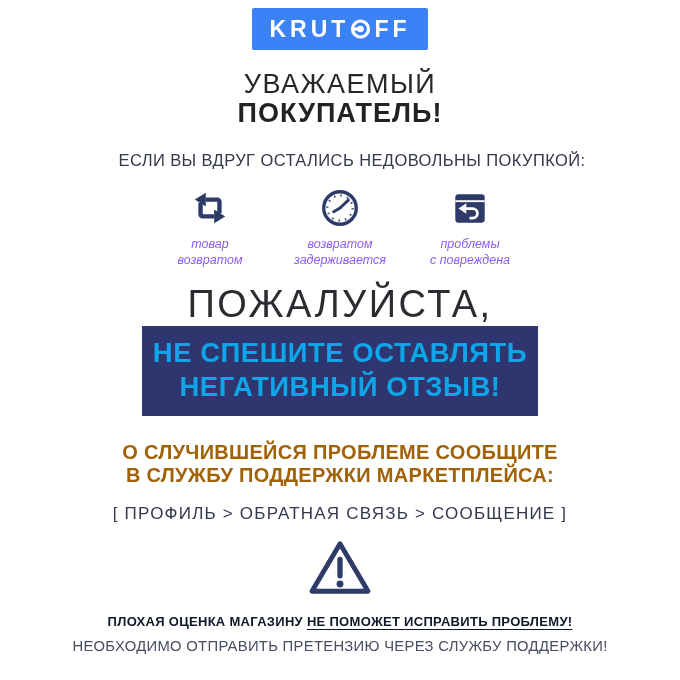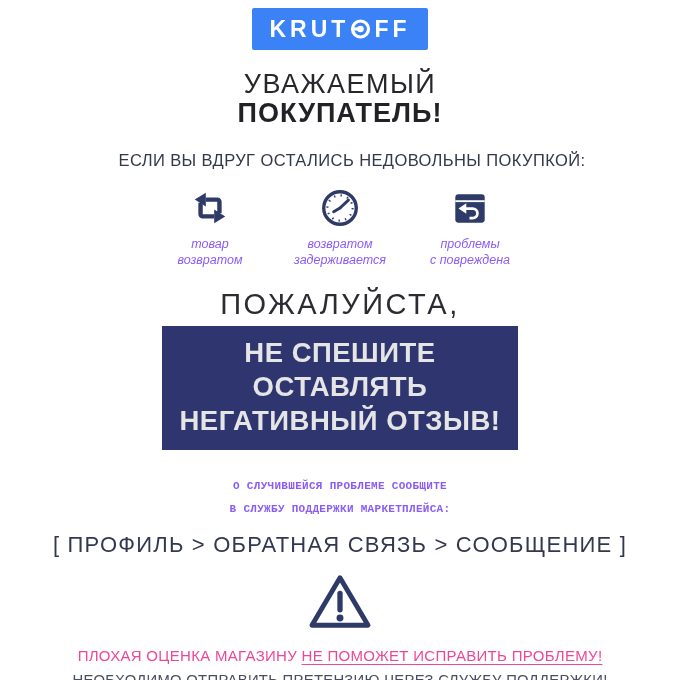--- a/index.html
+++ b/index.html
@@ -26,35 +26,35 @@
   
   .h-line1{margin-top:20px;font-size:27px;font-weight:400;color:#27272b;letter-spacing:1.5px;line-height:29px;}
   .h-line2{font-size:27px;font-weight:700;color:#222226;letter-spacing:1px;line-height:29px;}
   .intro{margin-top:23px;font-size:16.5px;color:#33384a;letter-spacing:0.4px;margin-left:24px;}
   
   .issues{display:flex;justify-content:center;align-items:flex-start;gap:30px;margin-top:17px;}
   .issue{width:100px;display:flex;flex-direction:column;align-items:center;gap:8px;}
   .issue-icon{height:42px;display:flex;align-items:center;justify-content:center;}
   .issue-label{font-size:12.5px;line-height:15.5px;color:#8b5cf6;font-style:italic;}
   
-  .plea{margin-top:21px;font-size:29px;font-weight:300;letter-spacing:2.5px;color:#2b2b31;line-height:31px;}
+  .plea{margin-top:21px;font-size:38px;font-weight:300;letter-spacing:2.5px;color:#2b2b31;line-height:31px;}
   .banner{
-    margin:6px auto 0;width:356px;box-sizing:border-box;
-    background:#2f366f;color:#e5e5e5;
+    margin:6px auto 0;width:396px;box-sizing:border-box;
+    background:#2f366f;color:#0ea5e9;
     font-weight:800;font-size:27.5px;line-height:34px;letter-spacing:0.5px;
     padding:10px 4px 12px;
   }
   
-  .support{margin-top:25px;color:#8b5cf6;font-weight:700;font-size:11px;line-height:23px;letter-spacing:0.3px;font-family:Liberation Mono, monospace;}
-  .path-line{margin-top:11px;font-size:22px;color:#333850;letter-spacing:1.2px;}
+  .support{margin-top:25px;color:#a16207;font-weight:700;font-size:20px;line-height:23px;letter-spacing:0.3px;}
+  .path-line{margin-top:17px;font-size:17px;color:#333850;letter-spacing:1.2px;}
   
   .warning-wrap{margin-top:14px;height:60px;display:flex;justify-content:center;}
   
   .footer{margin-top:12px;font-size:14.8px;line-height:24px;color:#484d62;letter-spacing:0.3px;}
-  .footer-strong{color:#ec4899;font-weight:400;font-size:15px;}
+  .footer-strong{color:#0f172a;font-weight:700;font-size:13px;}
   .underlined{text-decoration:underline;text-underline-offset:3px;text-decoration-thickness:1.2px;}
 </style>
 </head>
 <body>
 
 <div class="page">
 
   
   <div class="logo">
     <span class="logo-text">

